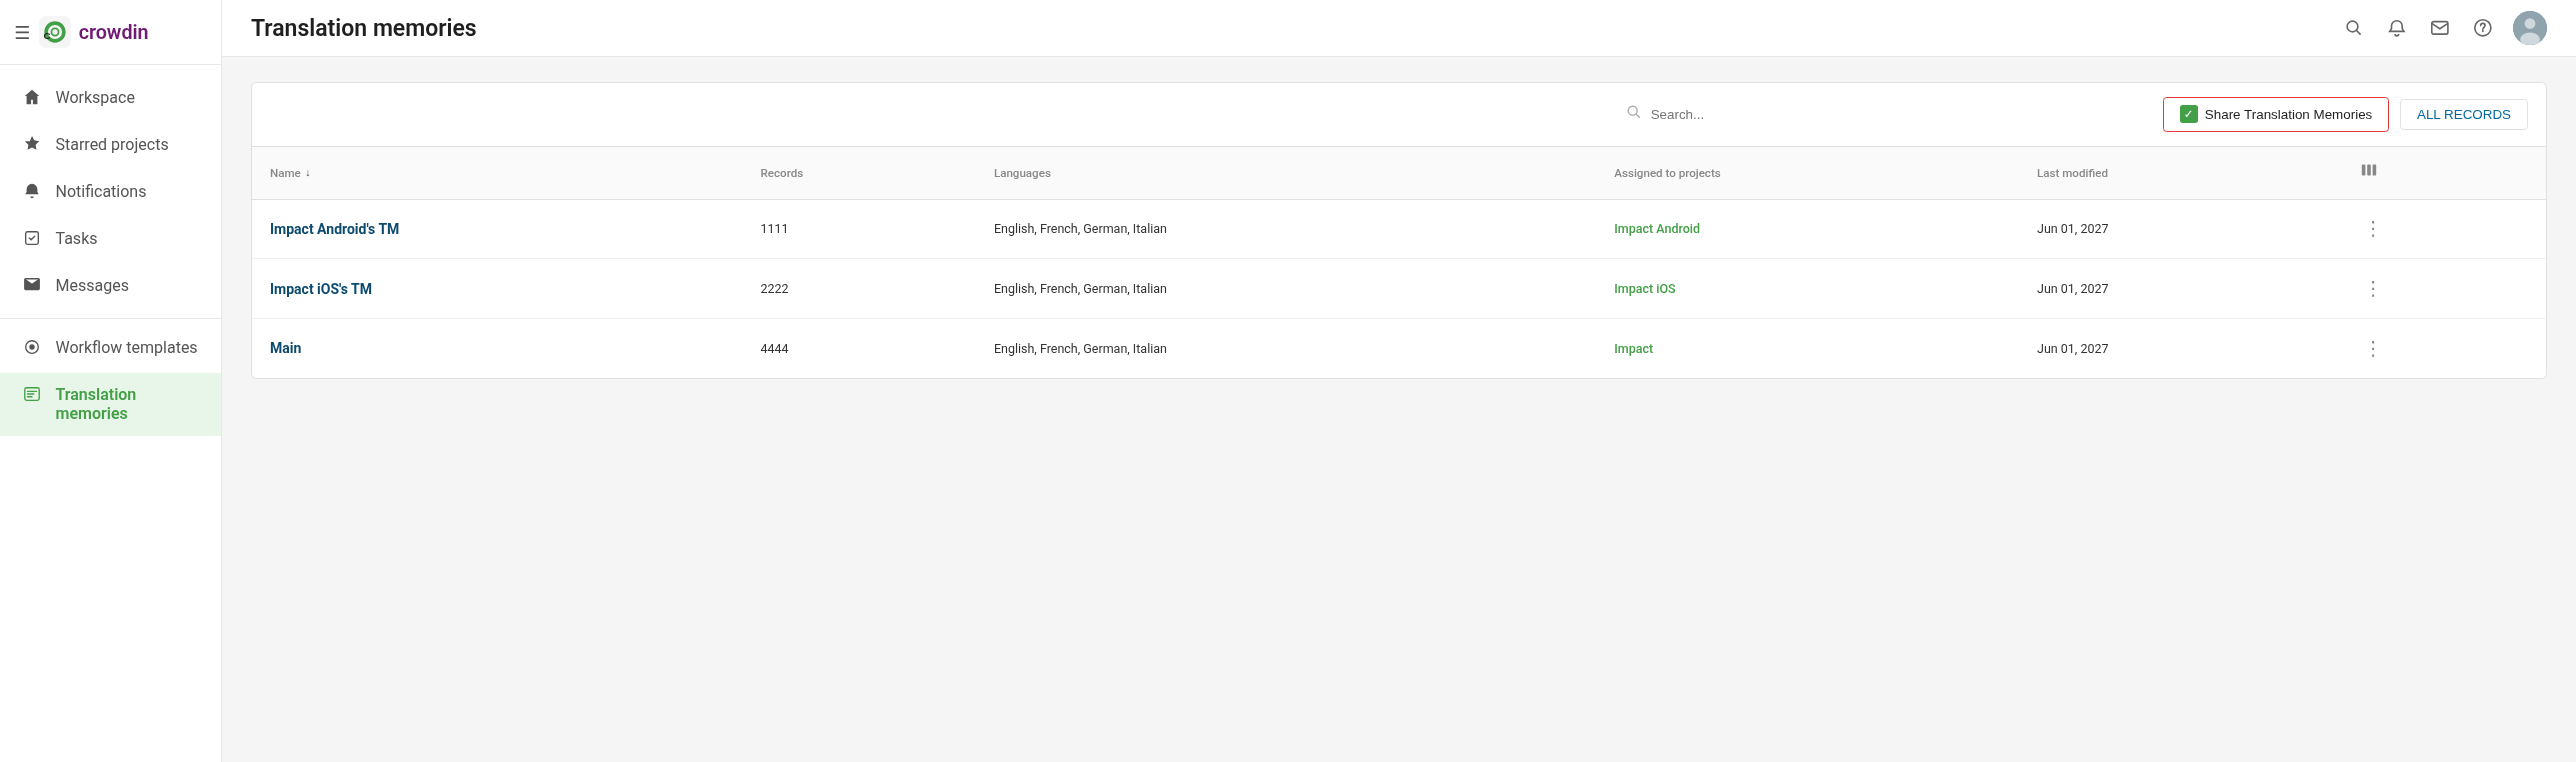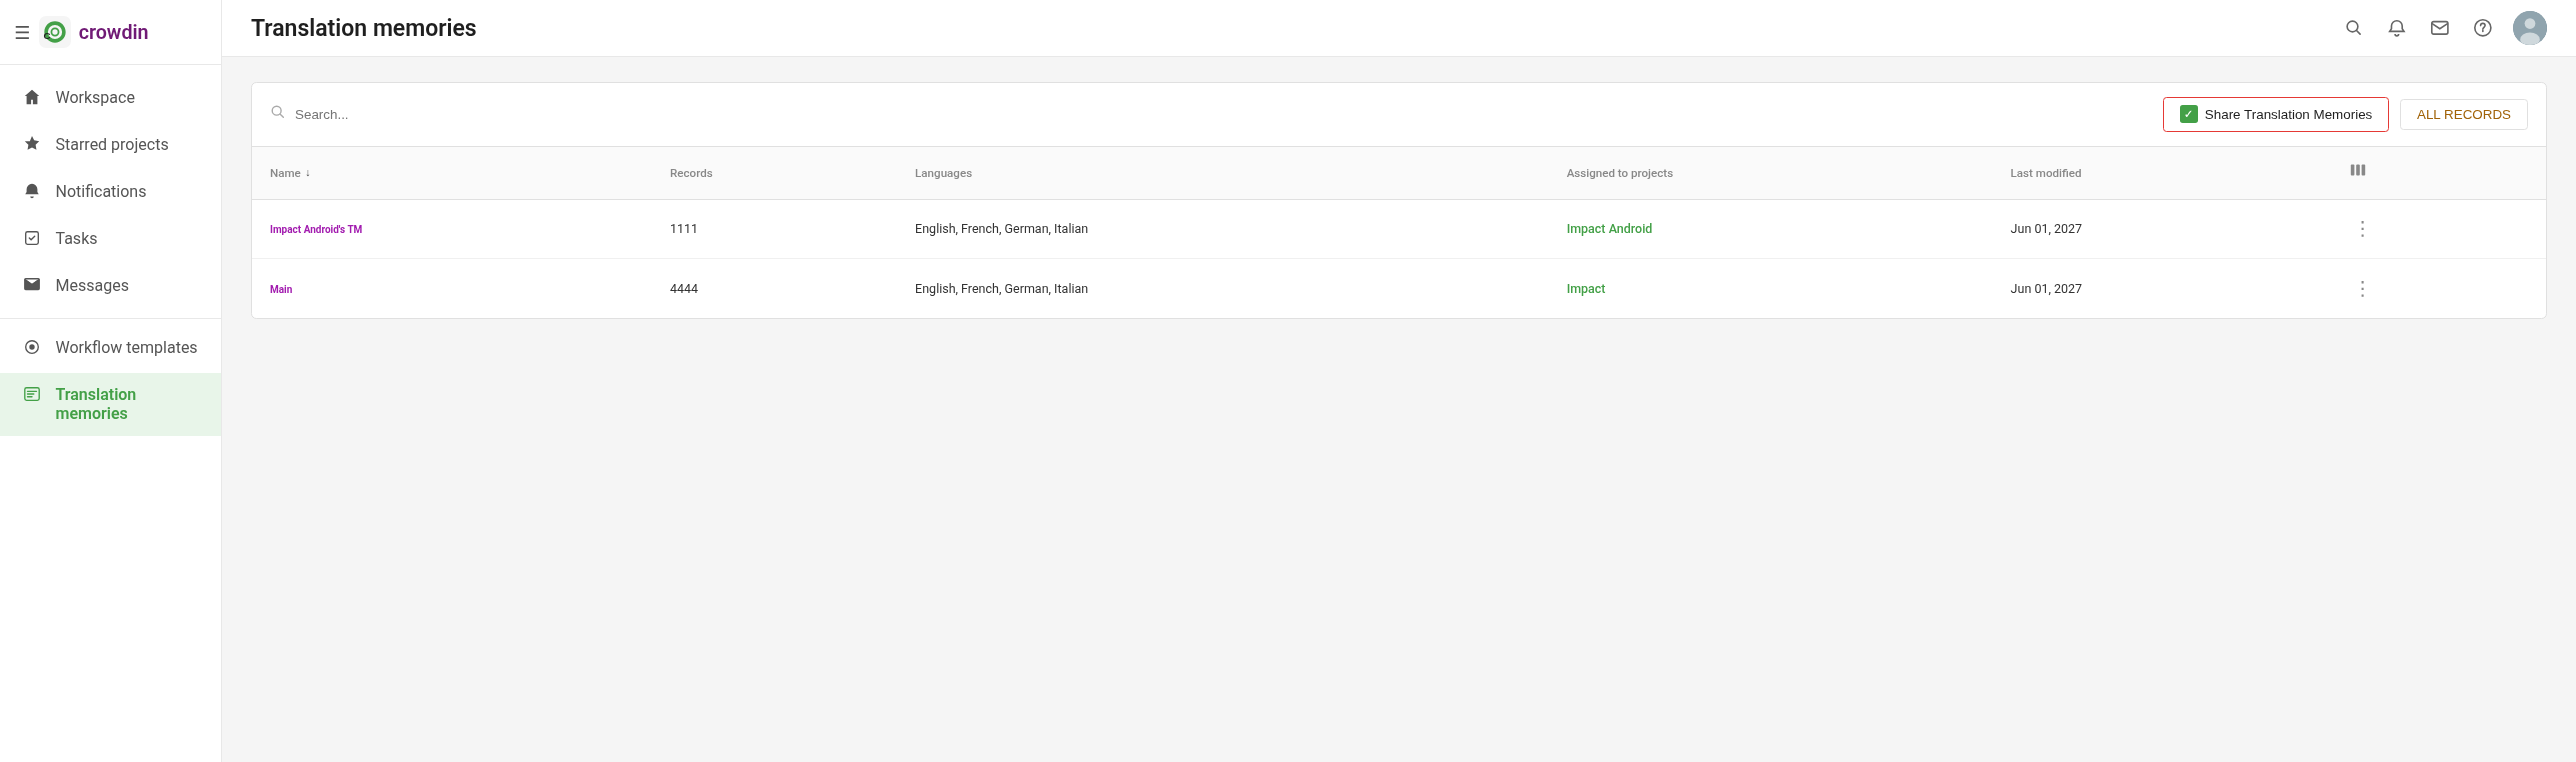--- a/index.html
+++ b/index.html
@@ -143,24 +143,23 @@
       background: #fff;
       border-radius: 5.4px;
       border: 0.9px solid #e0e0e0;
       overflow: hidden;
     }
 
     
     .toolbar {
       display: flex;
       align-items: center;
-      justify-content: space-between;
+      justify-content: flex-end;
       padding: 14.3px 18px;
       border-bottom: 0.9px solid #e0e0e0;
-      gap: 24px;
     }
     .search-box {
       display: flex;
       align-items: center;
       gap: 9px;
       flex: 1;
       max-width: 537px;
     }
     .search-icon-wrap {
       color: #aaa;
@@ -192,21 +191,21 @@
       color: #1f1f1f;
       font-weight: 500;
     }
     .all-records-btn {
       padding: 7.2px 16px;
       border: 0.9px solid #e0e0e0;
       border-radius: 3.6px;
       background: #fff;
       cursor: pointer;
       font-size: 13.4px;
-      color: #a16207;
+      color: #0369a1;
       font-weight: 500;
     }
 
     
     .table {
       width: 100%;
       border-collapse: collapse;
     }
     .table th {
       text-align: left;
@@ -220,22 +219,22 @@
     .table td {
       padding: 14.3px 18px;
       font-size: 12.5px;
       color: #333;
       border-bottom: 0.9px solid #f0f0f0;
       vertical-align: middle;
     }
     .table tr:last-child td { border-bottom: none; }
     .tm-name {
       font-weight: 700;
-      color: #a21caf;
-      font-size: 10px;
+      color: #0c4a6e;
+      font-size: 14px;
     }
     .project-link {
       color: #43a047;
       cursor: pointer;
       font-weight: 500;
     }
     .more-btn {
       background: none;
       border: none;
       cursor: pointer;
@@ -455,20 +454,28 @@
         <tbody>
           <tr>
             <td><span class="tm-name">Impact Android's TM</span></td>
             <td>1111</td>
             <td>English, French, German, Italian</td>
             <td><span class="project-link">Impact Android</span></td>
             <td>Jun 01, 2027</td>
             <td><button class="more-btn">⋮</button></td>
           </tr>
           <tr>
+            <td><span class="tm-name">Impact iOS's TM</span></td>
+            <td>2222</td>
+            <td>English, French, German, Italian</td>
+            <td><span class="project-link">Impact iOS</span></td>
+            <td>Jun 01, 2027</td>
+            <td><button class="more-btn">⋮</button></td>
+          </tr>
+          <tr>
             <td><span class="tm-name">Main</span></td>
             <td>4444</td>
             <td>English, French, German, Italian</td>
             <td><span class="project-link">Impact</span></td>
             <td>Jun 01, 2027</td>
             <td><button class="more-btn">⋮</button></td>
           </tr>
         </tbody>
       </table>
     </div>

